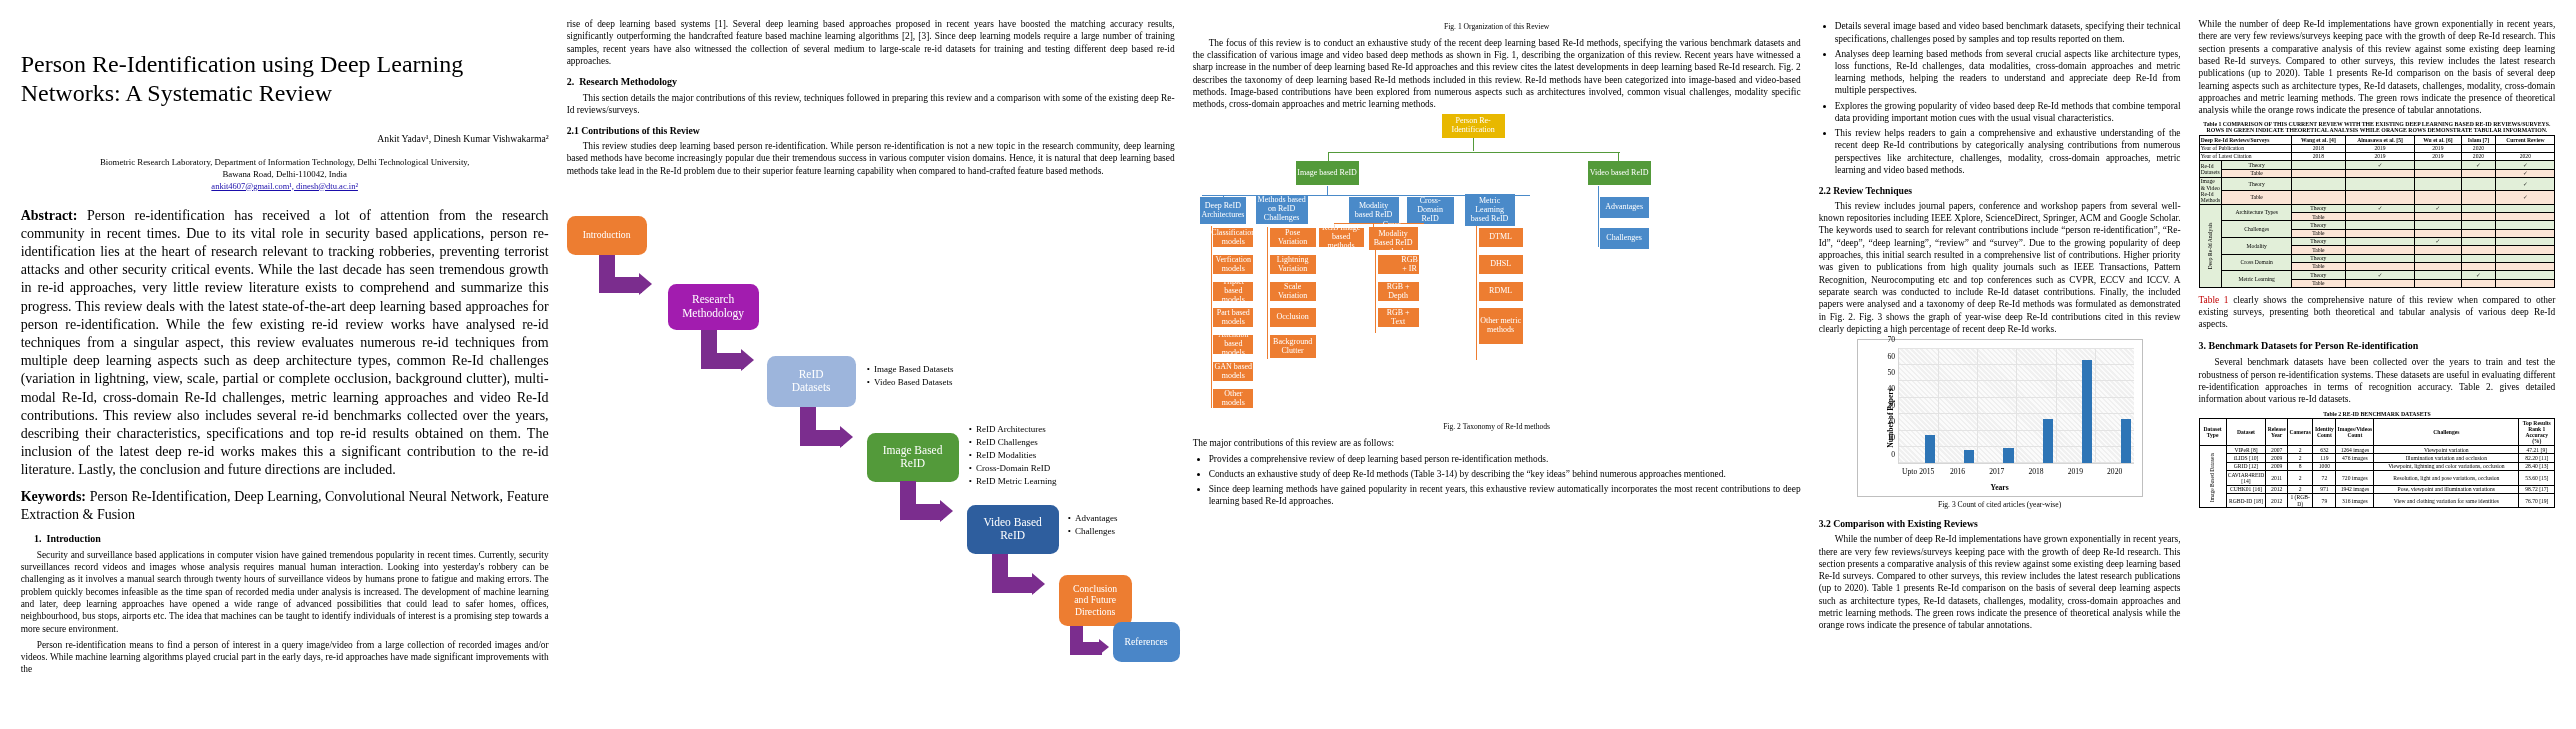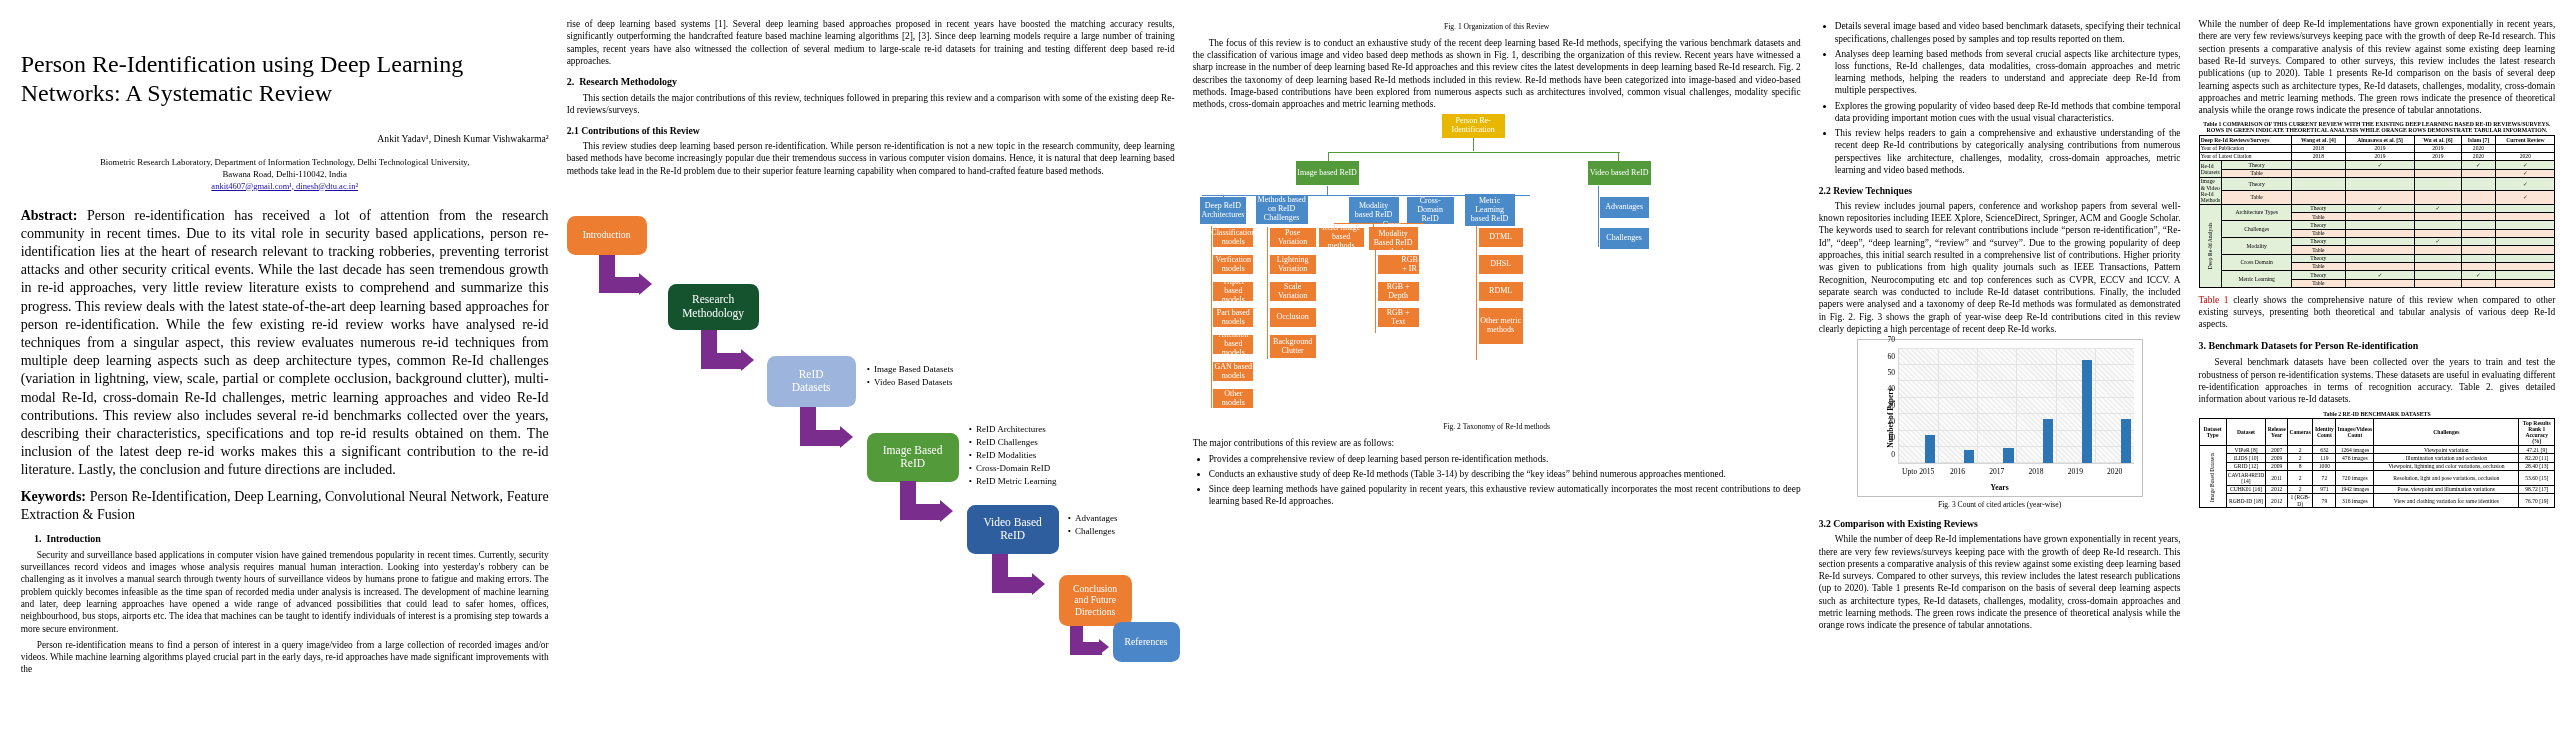--- a/index.html
+++ b/index.html
@@ -127,21 +127,21 @@
       <div class="fbox" style="left:0px;top:35px;width:80px;height:39px;background:#ED7D31;font-size:9.7px;">
         <span>Introduction</span>
       </div>
 
       <div class="arw" style="left:32px;top:74px;width:67px;height:51px;">
         <div class="v" style="left:0;top:0;width:16px;height:38px;"></div>
         <div class="h" style="left:0;top:22px;width:43px;height:16px;"></div>
         <div class="tip" style="left:40px;top:18px;"></div>
       </div>
 
-      <div class="fbox" style="left:101px;top:103px;width:91px;height:46px;background:#14532d;">
+      <div class="fbox" style="left:101px;top:103px;width:91px;height:46px;background:#a21caf;">
         <span style="white-space:pre-line">Research
 Methodology</span>
       </div>
 
       <div class="arw" style="left:134px;top:149px;width:67px;height:52px;">
         <div class="v" style="left:0;top:0;width:16px;height:39px;"></div>
         <div class="h" style="left:0;top:23px;width:43px;height:16px;"></div>
         <div class="tip" style="left:40px;top:19.4px;"></div>
       </div>
 

